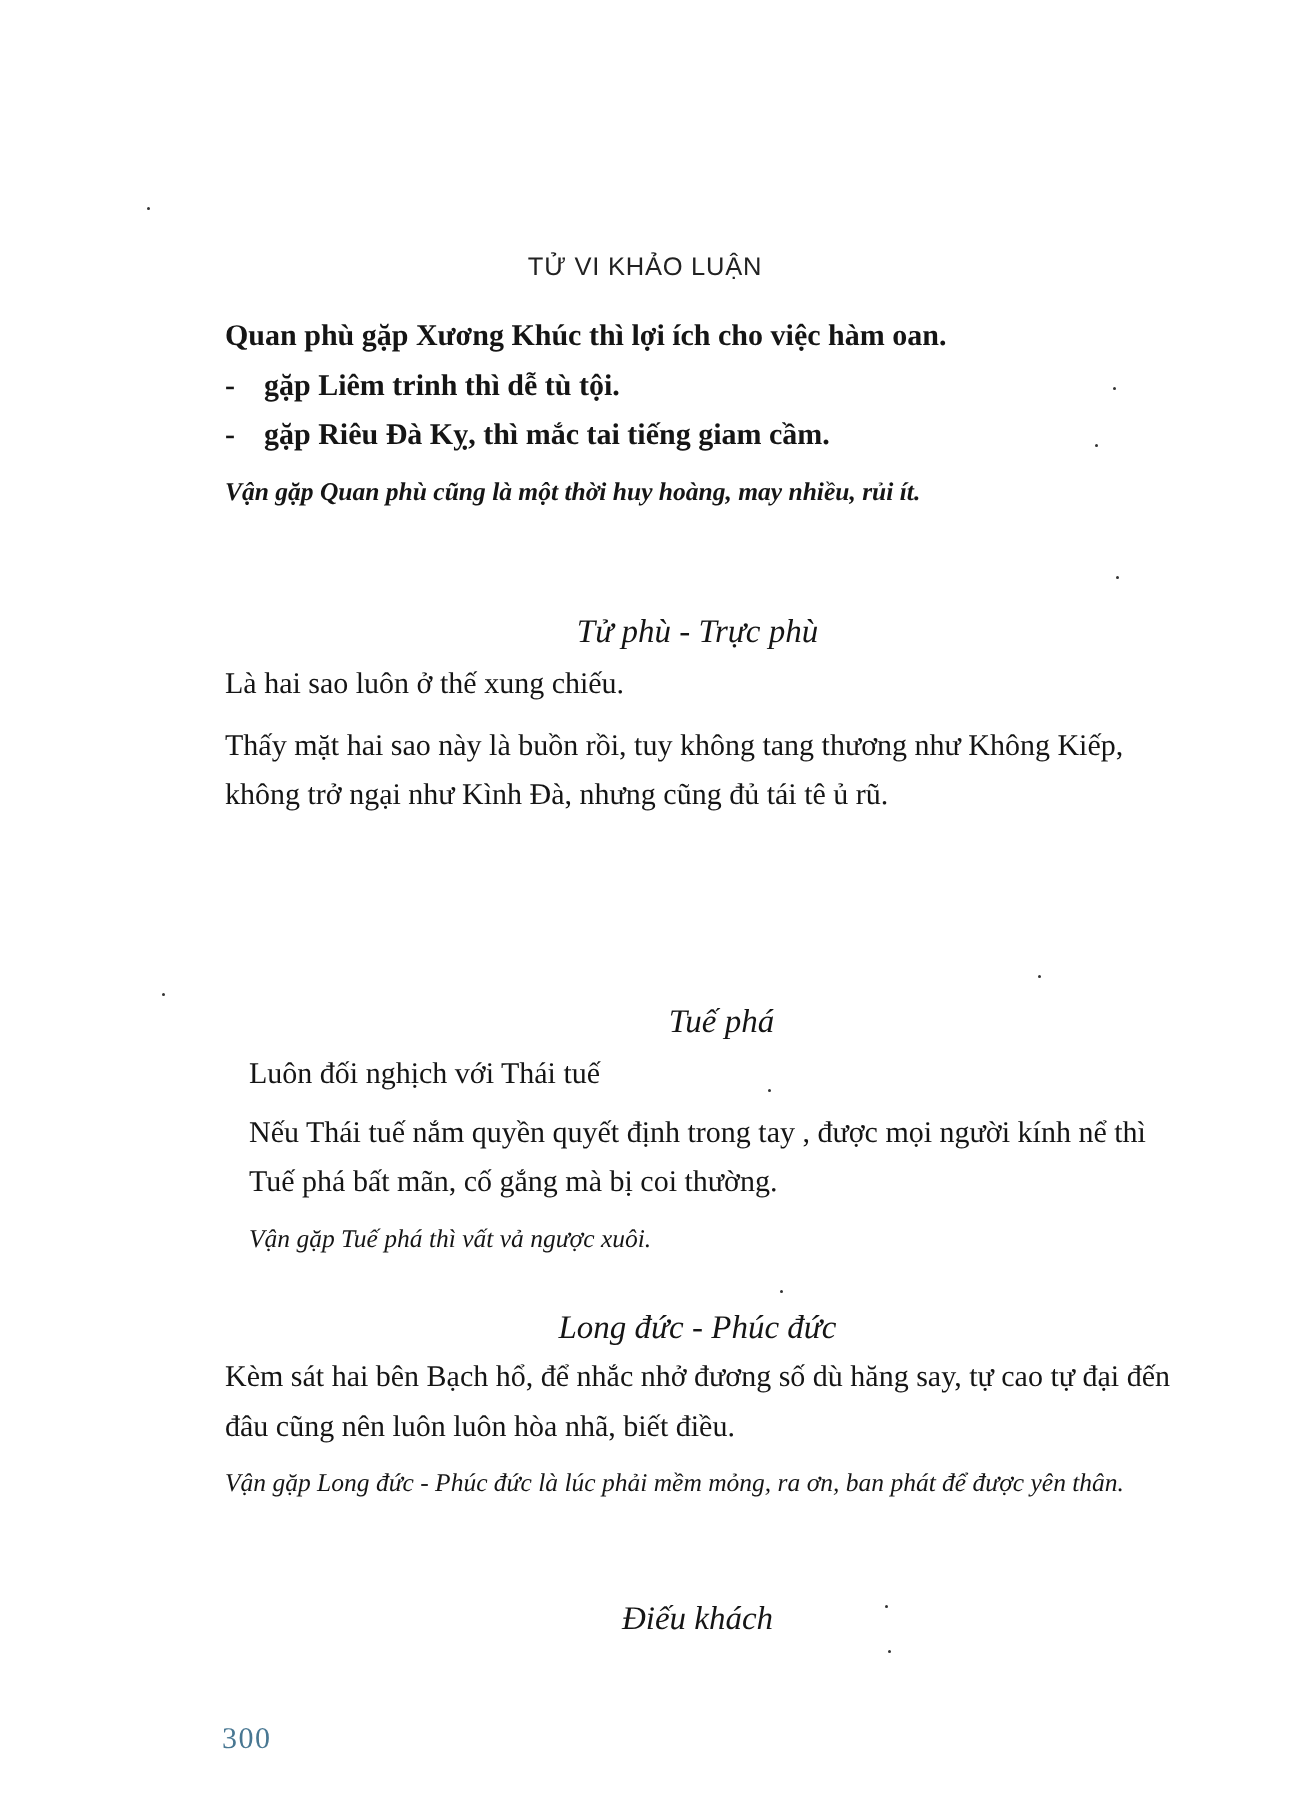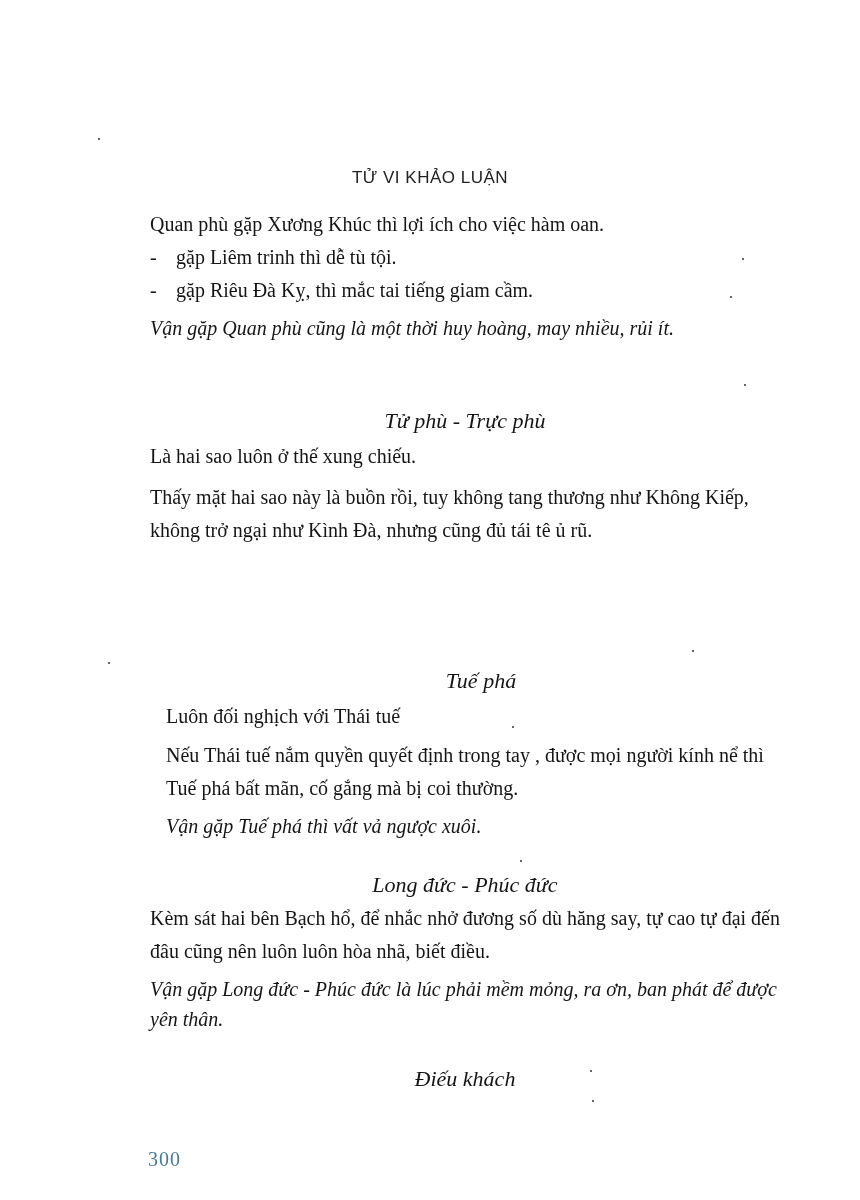--- a/index.html
+++ b/index.html
@@ -10,37 +10,37 @@
     }
     .page { position: absolute; inset: 0; }
     .running-header {
       position: absolute; top: 168px; left: 0; width: 860px; text-align: center;
       font-family: "Liberation Sans", "DejaVu Sans", sans-serif;
       font-size: 17px; letter-spacing: 0.5px; color: #222;
       box-sizing: border-box;
     }
     .blk { position: absolute; left: 150px; width: 630px; }
     .p { font-size: 20px; line-height: 33px; margin: 0; }
-    .it { font-style: italic; font-size: 20px; line-height: 30px; margin: 0; }
+    .it { font-style: italic; font-size: 17px; line-height: 30px; margin: 0; }
     .h { font-style: italic; font-size: 22px; margin: 0; text-align: center; }
     .dash { display: inline-block; width: 26px; }
     .page-number {
       position: absolute; left: 148px; top: 1148px; font-size: 20px; color: #0c4a6e;
       letter-spacing: 1px; opacity: .75;
     }
     .speck { position: absolute; width: 2px; height: 2px; background: #333; border-radius: 1px; }
   </style>
 </head>
 <body>
 
 <div class="page">
 
   <div class="running-header">TỬ VI KHẢO LUẬN</div>
 
-  <div class="blk" style="top:208px;">
+  <div class="blk" style="top:208px;font-weight:bold;">
     <p class="p">Quan phù gặp Xương Khúc thì lợi ích cho việc hàm oan.</p>
     <p class="p"><span class="dash">-</span><span>gặp Liêm trinh thì dễ tù tội.</span></p>
     <p class="p"><span class="dash">-</span><span>gặp Riêu Đà Kỵ, thì mắc tai tiếng giam cầm.</span></p>
     <p class="it" style="margin-top:6px;">Vận gặp Quan phù cũng là một thời huy hoàng, may nhiều, rủi ít.</p>
   </div>
 
   <div class="blk" style="top:408px;">
     <p class="h">Tử phù - Trực phù</p>
     <p class="p" style="margin-top:6px;">Là hai sao luôn ở thế xung chiếu.</p>
     <p class="p" style="margin-top:8px;">Thấy mặt hai sao này là buồn rồi, tuy không tang thương như Không Kiếp, không trở ngại như Kình Đà, nhưng cũng đủ tái tê ủ rũ.</p>

